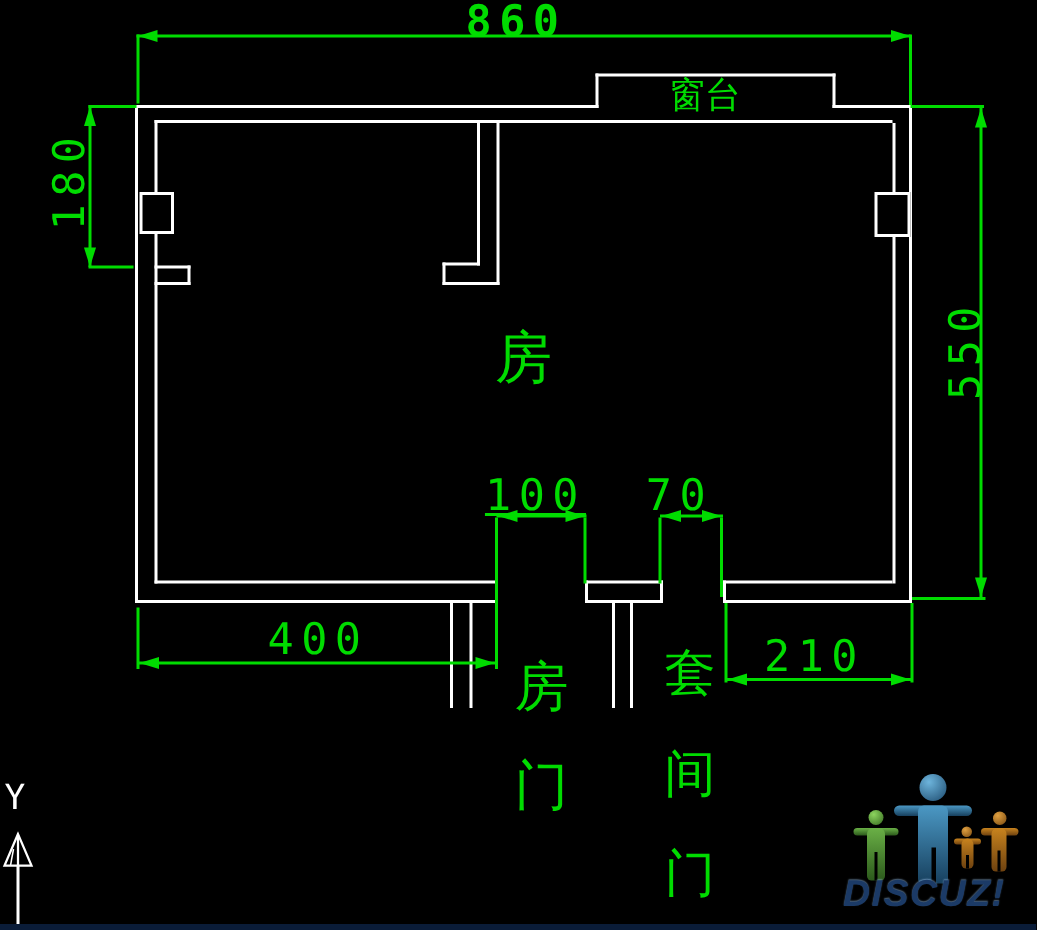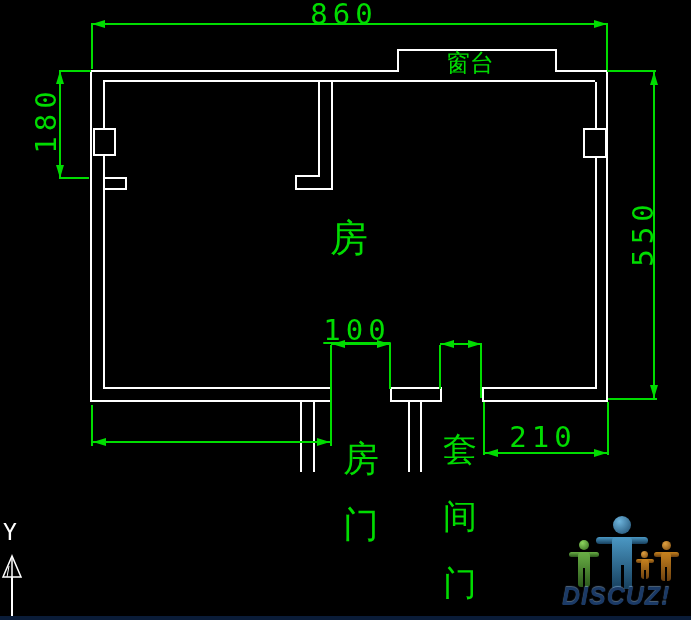--- a/index.html
+++ b/index.html
@@ -87,53 +87,55 @@
   <div class="wl" style="left:300px;top:400px;width:2px;height:72px;"></div>
   <div class="wl" style="left:313px;top:400px;width:2px;height:72px;"></div>
   <div class="wl" style="left:408px;top:400px;width:2px;height:72px;"></div>
   <div class="wl" style="left:420px;top:400px;width:2px;height:72px;"></div>
 
   <div class="gl" style="left:91px;top:23px;width:516px;height:2px;"></div>
   <div class="gl" style="left:91px;top:23px;width:2px;height:46px;"></div>
   <div class="gl" style="left:606px;top:23px;width:2px;height:47px;"></div>
   <div class="arrow arr-l" style="left:92px;top:20px;"></div>
   <div class="arrow arr-r" style="left:594px;top:20px;"></div>
-  <div class="dimtxt" style="left:299px;top:0px;width:90px;">860</div>
+  <div class="dimtxt" style="left:299px;top:0px;width:90px;font-weight:bold;">860</div>
 
   <div class="gl" style="left:59px;top:70px;width:2px;height:108px;"></div>
   <div class="gl" style="left:59px;top:70px;width:32px;height:2px;"></div>
   <div class="gl" style="left:59px;top:177px;width:30px;height:2px;"></div>
   <div class="arrow arr-u" style="left:56px;top:71px;"></div>
   <div class="arrow arr-d" style="left:56px;top:165px;"></div>
   <div class="dimtxt rot" style="left:-10px;top:107px;width:110px;height:26px;">180</div>
 
   <div class="gl" style="left:653px;top:72px;width:2px;height:326px;"></div>
   <div class="gl" style="left:607px;top:70px;width:49px;height:2px;"></div>
   <div class="gl" style="left:608px;top:398px;width:49px;height:2px;"></div>
   <div class="arrow arr-u" style="left:650px;top:72px;"></div>
   <div class="arrow arr-d" style="left:650px;top:385px;"></div>
   <div class="dimtxt rot" style="left:587px;top:220px;width:110px;height:26px;">550</div>
 
   <div class="gl" style="left:92px;top:441px;width:239px;height:2px;"></div>
   <div class="gl" style="left:91px;top:405px;width:2px;height:41px;"></div>
   <div class="gl" style="left:330px;top:345px;width:2px;height:101px;"></div>
   <div class="arrow arr-l" style="left:93px;top:438px;"></div>
   <div class="arrow arr-r" style="left:317px;top:438px;"></div>
+  <div class="dimtxt" style="left:167px;top:412px;width:90px;">400</div>
 
   <div class="gl" style="left:331px;top:343px;width:60px;height:2px;"></div>
   <div class="gl" style="left:389px;top:345px;width:2px;height:44px;"></div>
   <div class="arrow arr-l" style="left:332px;top:340px;"></div>
   <div class="arrow arr-r" style="left:377px;top:340px;"></div>
   <div class="dimtxt" style="left:312px;top:316px;width:90px;text-decoration:underline;">100</div>
 
   <div class="gl" style="left:440px;top:343px;width:42px;height:2px;"></div>
   <div class="gl" style="left:439px;top:345px;width:2px;height:44px;"></div>
   <div class="gl" style="left:480px;top:345px;width:2px;height:53px;"></div>
   <div class="arrow arr-l" style="left:441px;top:340px;"></div>
   <div class="arrow arr-r" style="left:468px;top:340px;"></div>
+  <div class="dimtxt" style="left:408px;top:316px;width:90px;">70</div>
 
   <div class="gl" style="left:484px;top:452px;width:124px;height:2px;"></div>
   <div class="gl" style="left:483px;top:402px;width:2px;height:53px;"></div>
   <div class="gl" style="left:607px;top:402px;width:2px;height:53px;"></div>
   <div class="arrow arr-l" style="left:485px;top:449px;"></div>
   <div class="arrow arr-r" style="left:594px;top:449px;"></div>
   <div class="dimtxt" style="left:498px;top:423px;width:90px;">210</div>
 
   <div class="cadtxt" style="left:446px;top:51px;font-size:24px;">窗台</div>
   <div class="cadtxt" style="left:330px;top:219px;font-size:38px;">房</div>

